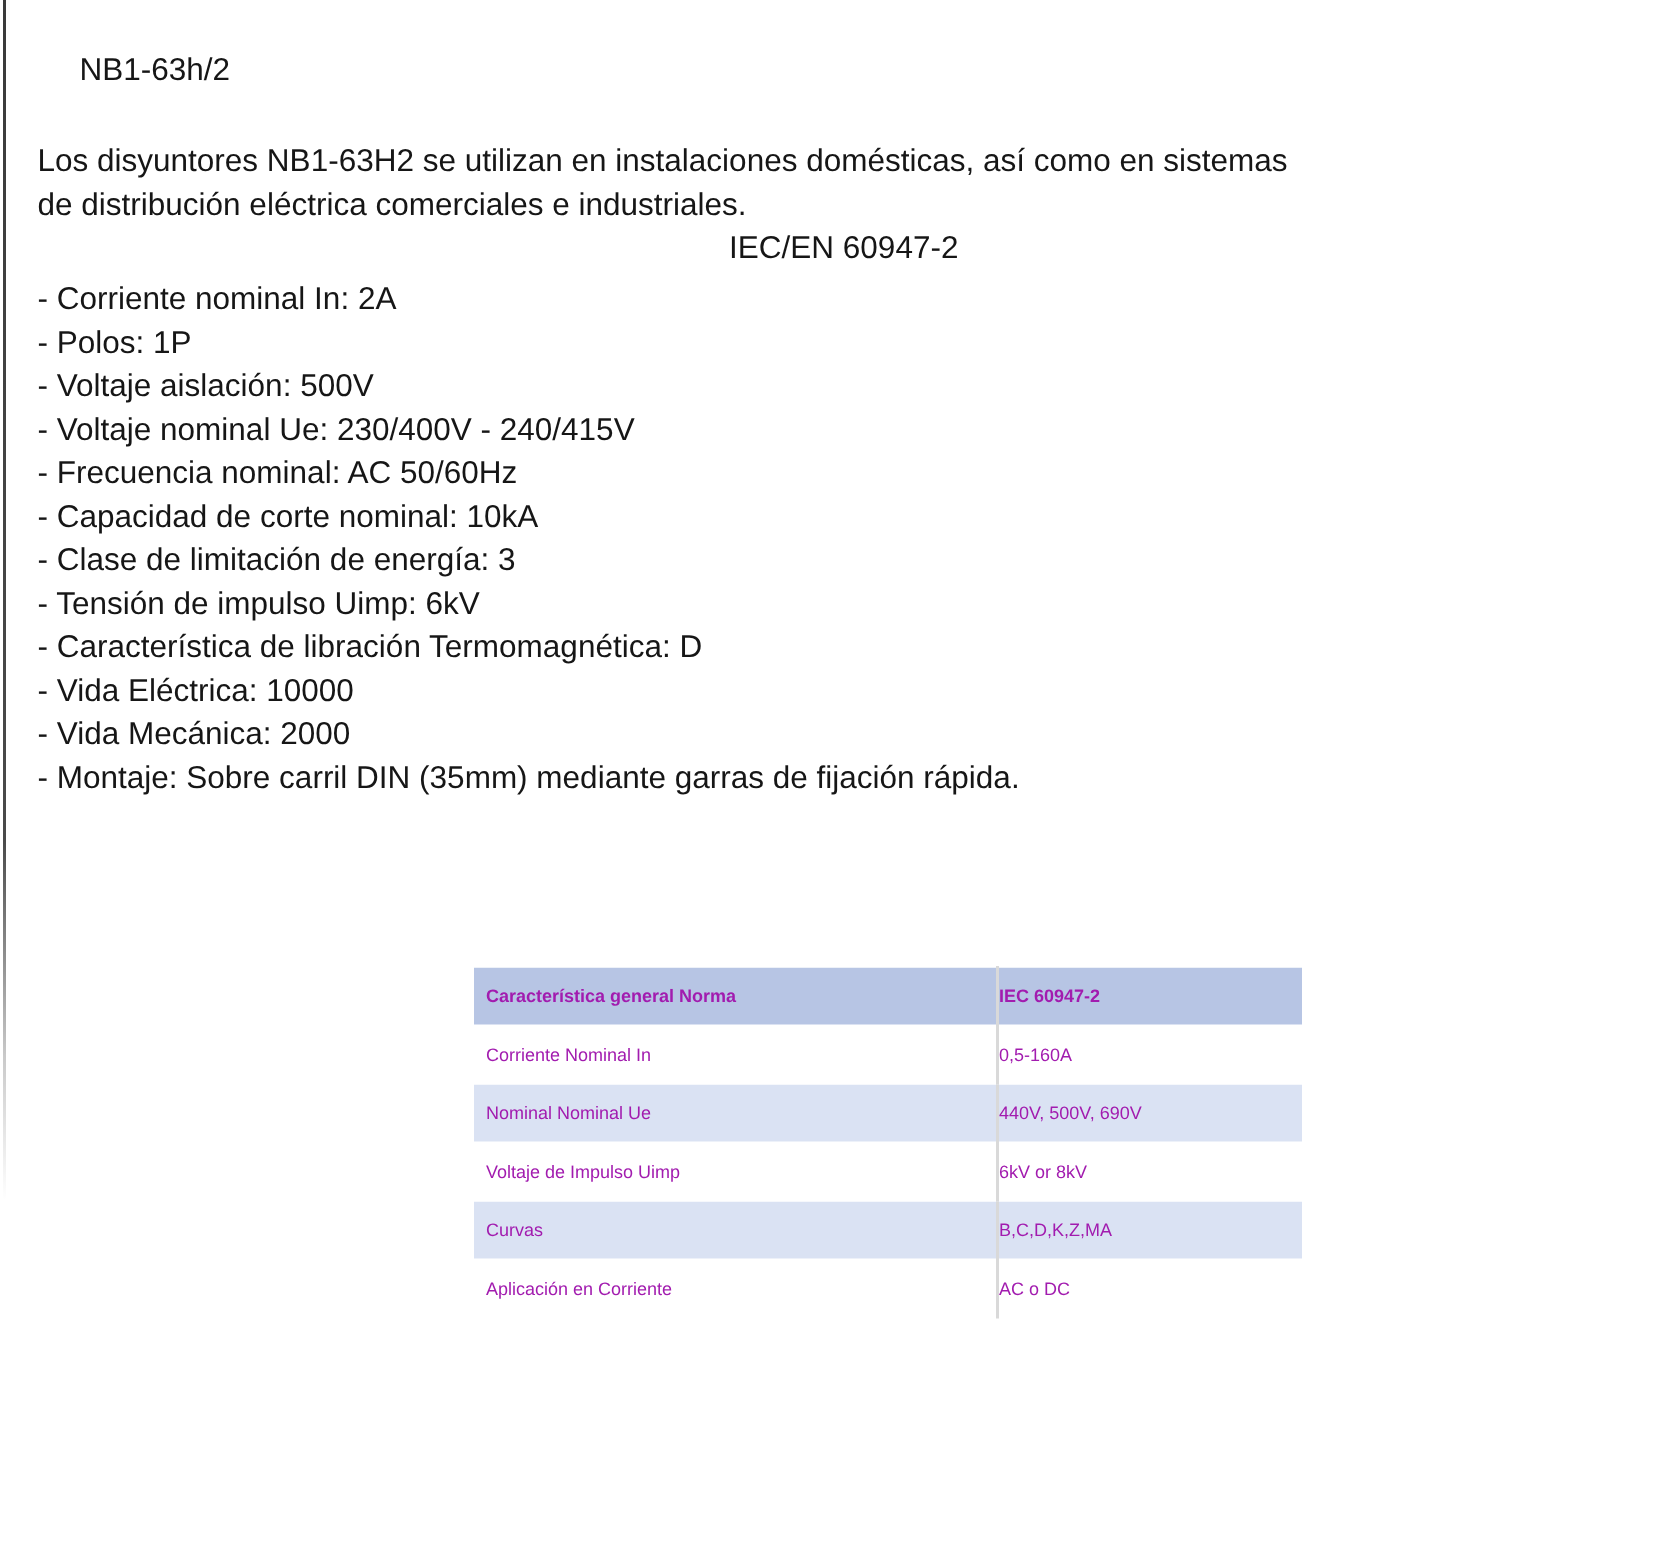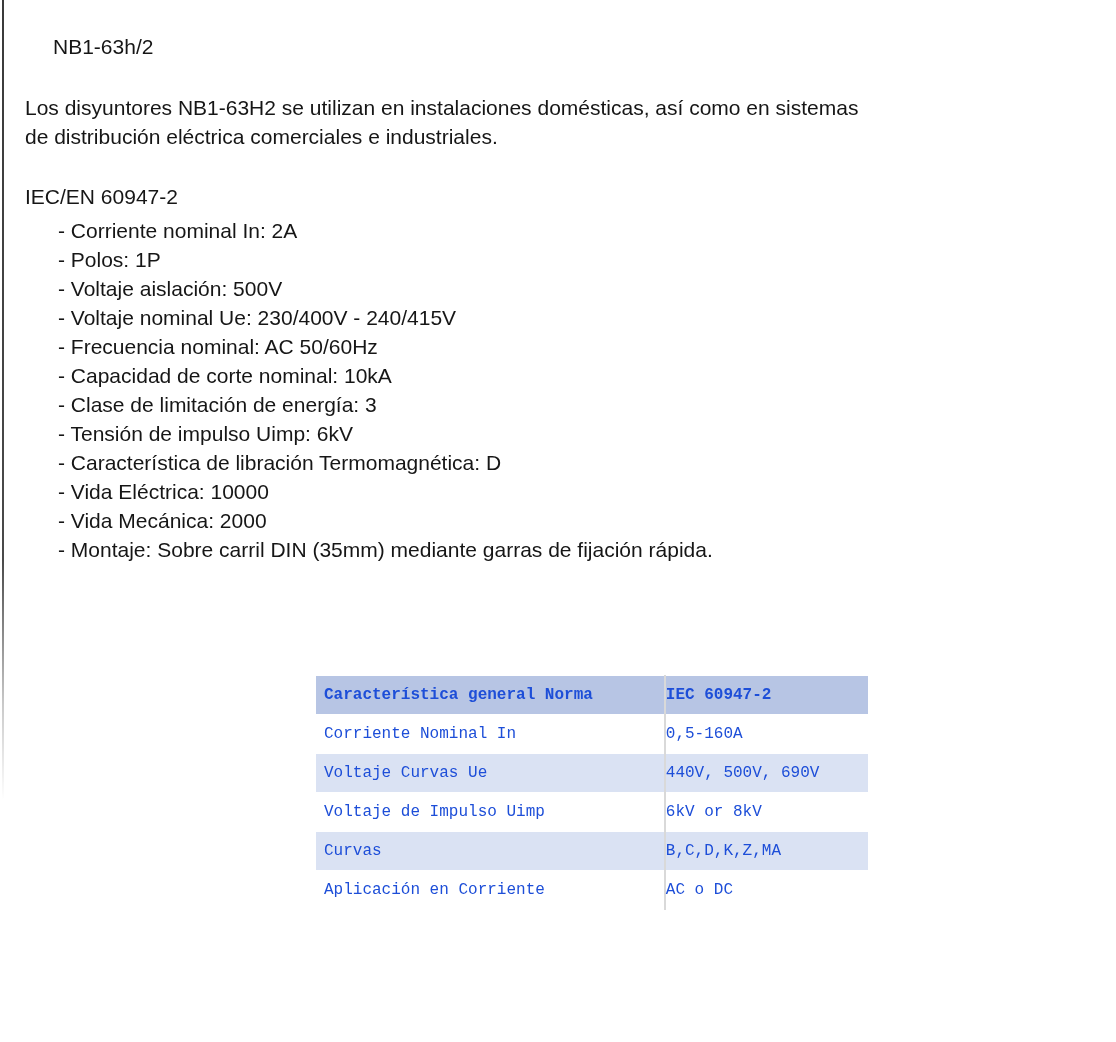--- a/index.html
+++ b/index.html
@@ -38,37 +38,35 @@
     margin-top: 32px;
     margin-left: 28px;
   }
   .intro {
     margin-top: 32px;
   }
   .section-heading {
     margin-top: 48px;
   }
   .standard-heading {
-    margin-top: 31px;
+    text-align: center;
   }
   .spec-list {
     margin-top: 5px;
-    margin-left: 33px;
   }
   .spec-item {
     white-space: nowrap;
   }
   .spec-table {
     margin-top: 111px;
     margin-left: 291px;
     width: 552px;
     border-collapse: collapse;
-    font-size: 16px;
-    color: #1d4ed8;
-    font-family: Liberation Mono, monospace;
+    font-size: 12px;
+    color: #a21caf;
   }
   .spec-table td {
     height: 38px;
     padding: 0;
     vertical-align: middle;
   }
   .spec-table td.col-label {
     width: 344px;
     padding-left: 8px;
     text-align: left;
@@ -129,21 +127,21 @@
       <tbody>
         <tr class="thead">
           <td class="col-label">Característica general Norma</td>
           <td class="col-value">IEC 60947-2</td>
         </tr>
         <tr class="plain">
           <td class="col-label">Corriente Nominal In</td>
           <td class="col-value">0,5-160A</td>
         </tr>
         <tr class="stripe">
-          <td class="col-label">Voltaje Curvas Ue</td>
+          <td class="col-label">Nominal Nominal Ue</td>
           <td class="col-value">440V, 500V, 690V</td>
         </tr>
         <tr class="plain">
           <td class="col-label">Voltaje de Impulso Uimp</td>
           <td class="col-value">6kV or 8kV</td>
         </tr>
         <tr class="stripe">
           <td class="col-label">Curvas</td>
           <td class="col-value">B,C,D,K,Z,MA</td>
         </tr>

